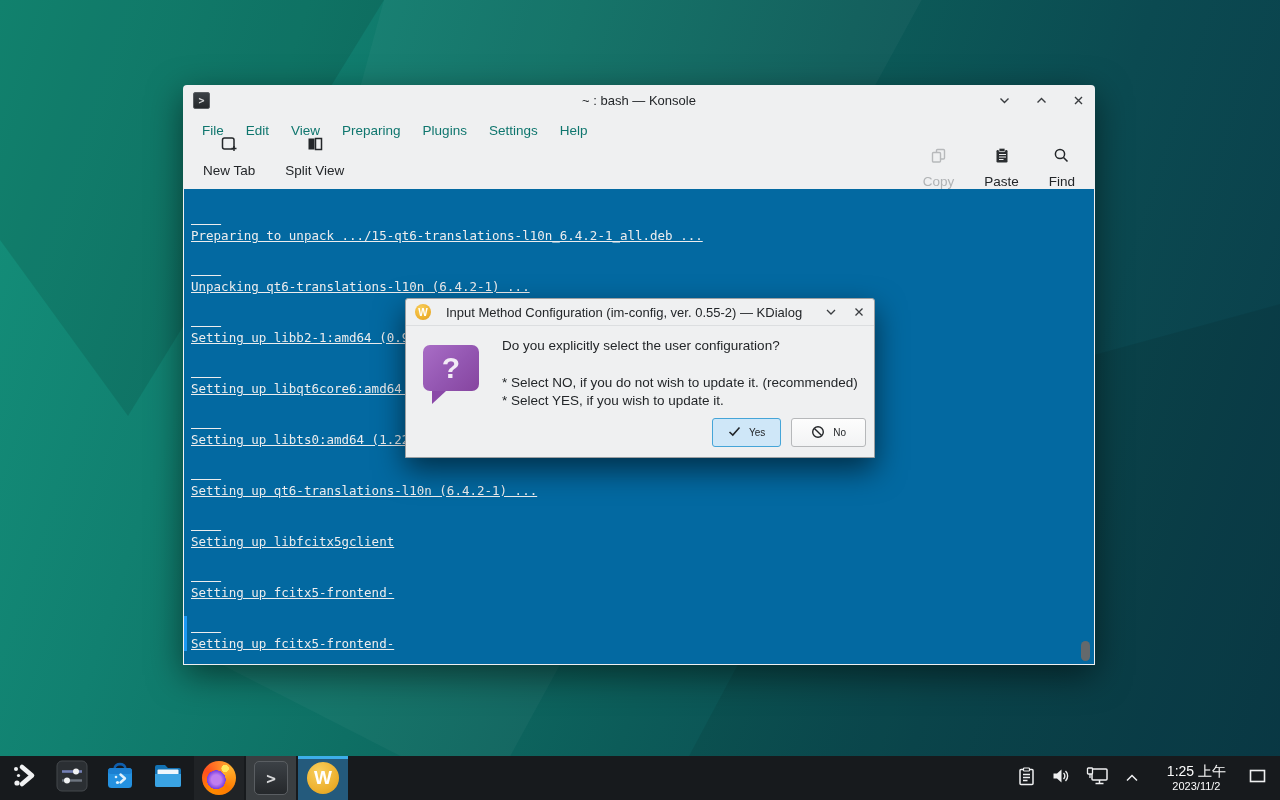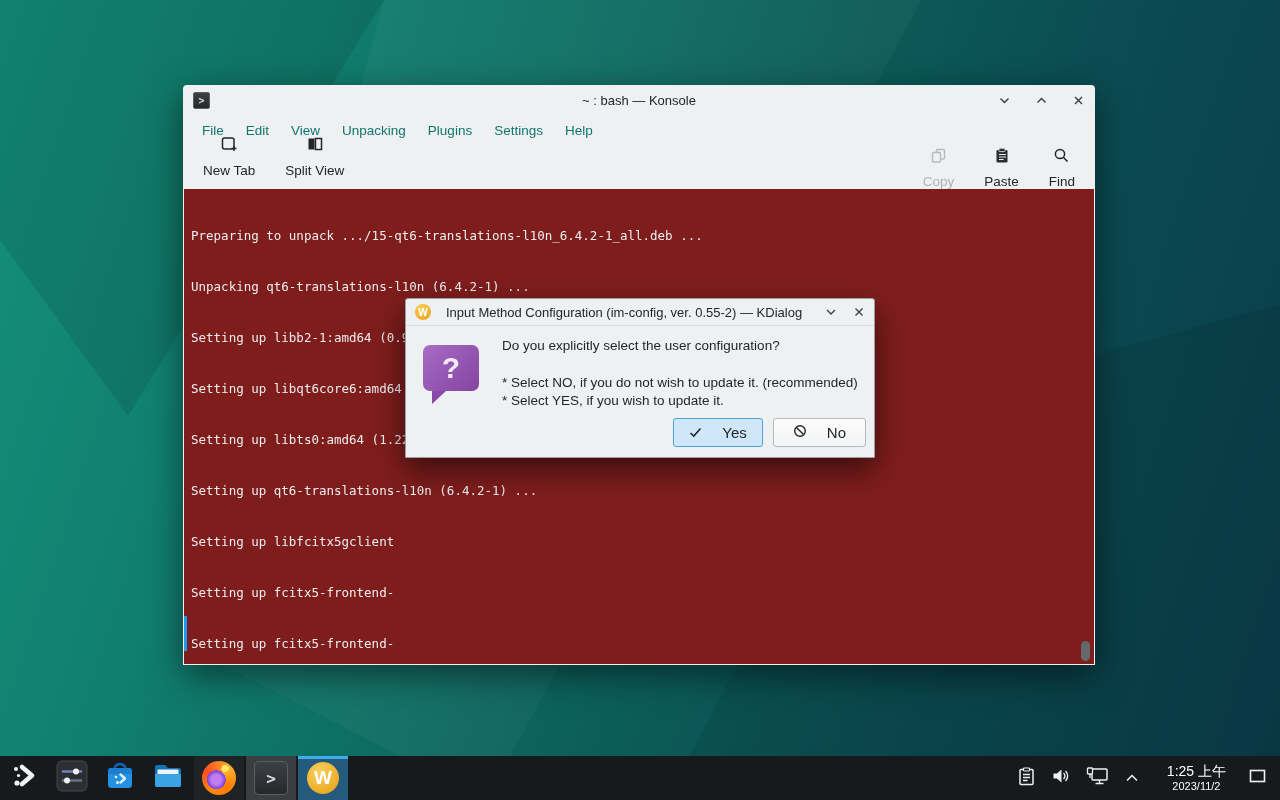--- a/index.html
+++ b/index.html
@@ -31,24 +31,24 @@
 
   .toolbar { height:43px; display:flex; align-items:center; padding:0 12px; font-size:13.5px; color:#232629; }
   .tool-btn { display:flex; align-items:center; gap:7px; padding:6px 8px; border-radius:3px;flex-direction:column; }
   .tool-btn.disabled { color:#b0b3b5; }
   .tool-gap { width:14px; }
   .sub-chevron { position:relative; top:7px; left:-2px; }
   .toolbar-spacer { flex:1; }
 
   .terminal {
     position:absolute; left:1px; right:1px; top:104px; bottom:1px;
-    background:#7f1d1d; color:#ededee;
+    background:#0369a1; color:#ededee;
     font-family:"DejaVu Sans Mono", monospace;
     font-size:12.5px; line-height:17px;
-    padding:4px 0 0 7px; white-space:pre; overflow:hidden;
+    padding:4px 0 0 7px; white-space:pre; overflow:hidden;text-decoration:underline;
   }
   .term-line { height:17px; }
   .new-output-bar { position:absolute; left:0; top:427px; width:3px; height:35px; background:#1d99f3; }
   .scroll-thumb { position:absolute; right:4px; bottom:3px; width:9px; height:20px; border-radius:5px; background:#64696c; }
 
   
   .dialog {
     position:absolute; left:405px; top:298px; width:470px; height:160px;
     background:#eff0f1; border:1px solid #9da0a2; border-radius:3px 3px 0 0;
     box-shadow:0 12px 30px rgba(0,0,0,0.55); z-index:5;
@@ -64,21 +64,21 @@
     color:rgba(255,255,255,0.88); font-size:30px; font-weight:bold;
   }
   .q-bubble::after {
     content:""; position:absolute; left:9px; top:100%;
     border-top:13px solid #8a48a8; border-right:14px solid transparent;
   }
   .dlg-question { position:absolute; left:96px; top:12px; font-size:13.5px; color:#232629; }
   .dlg-opt1 { position:absolute; left:96px; top:49px; font-size:13.5px; color:#232629; }
   .dlg-opt2 { position:absolute; left:96px; top:67px; font-size:13.5px; color:#232629; }
   .dlg-buttons { position:absolute; right:8px; top:92px; display:flex; gap:10px; }
-  .btn { height:29px; display:inline-flex; align-items:center; gap:20px; border-radius:3px; font-size:15px; color:#232629; }
+  .btn { height:29px; display:inline-flex; align-items:center; gap:8px; border-radius:3px; font-size:10px; color:#232629; }
   .btn-yes { background:#cfe7f8; border:1px solid #45a5d8; padding:0 15px; }
   .btn-no  { background:linear-gradient(#fdfdfd,#f2f3f4); border:1px solid #b6b8ba; padding:0 19px; }
 
   
   .taskbar {
     position:absolute; left:0; bottom:0; width:1280px; height:44px;
     background:#171a1d; display:flex; align-items:center; z-index:10;
   }
   .tb-btn { width:48px; height:44px; display:flex; align-items:center; justify-content:center; position:relative; }
   .task-btn { width:50px; margin-left:2px; }
@@ -135,21 +135,21 @@
             <path d="M3 3 L10 10 M10 3 L3 10" stroke="#3a3d40" stroke-width="1.4"></path>
           </svg>
         </span>
     </span>
   </div>
 
   <div class="menubar">
     <span class="menu-item">File</span>
     <span class="menu-item">Edit</span>
     <span class="menu-item">View</span>
-    <span class="menu-item">Unpacking</span>
+    <span class="menu-item">Preparing</span>
     <span class="menu-item">Plugins</span>
     <span class="menu-item">Settings</span>
     <span class="menu-item">Help</span>
   </div>
 
   <div class="toolbar">
     <span class="tool-btn">
       <span><svg width="18" height="18" viewBox="0 0 18 18">
             <rect x="2.5" y="3" width="11.5" height="11" rx="2" fill="none" stroke="#232629" stroke-width="1.5"></rect>
             <path d="M14 11 v5 M11.5 13.5 h5" stroke="#232629" stroke-width="1.4"></path>

